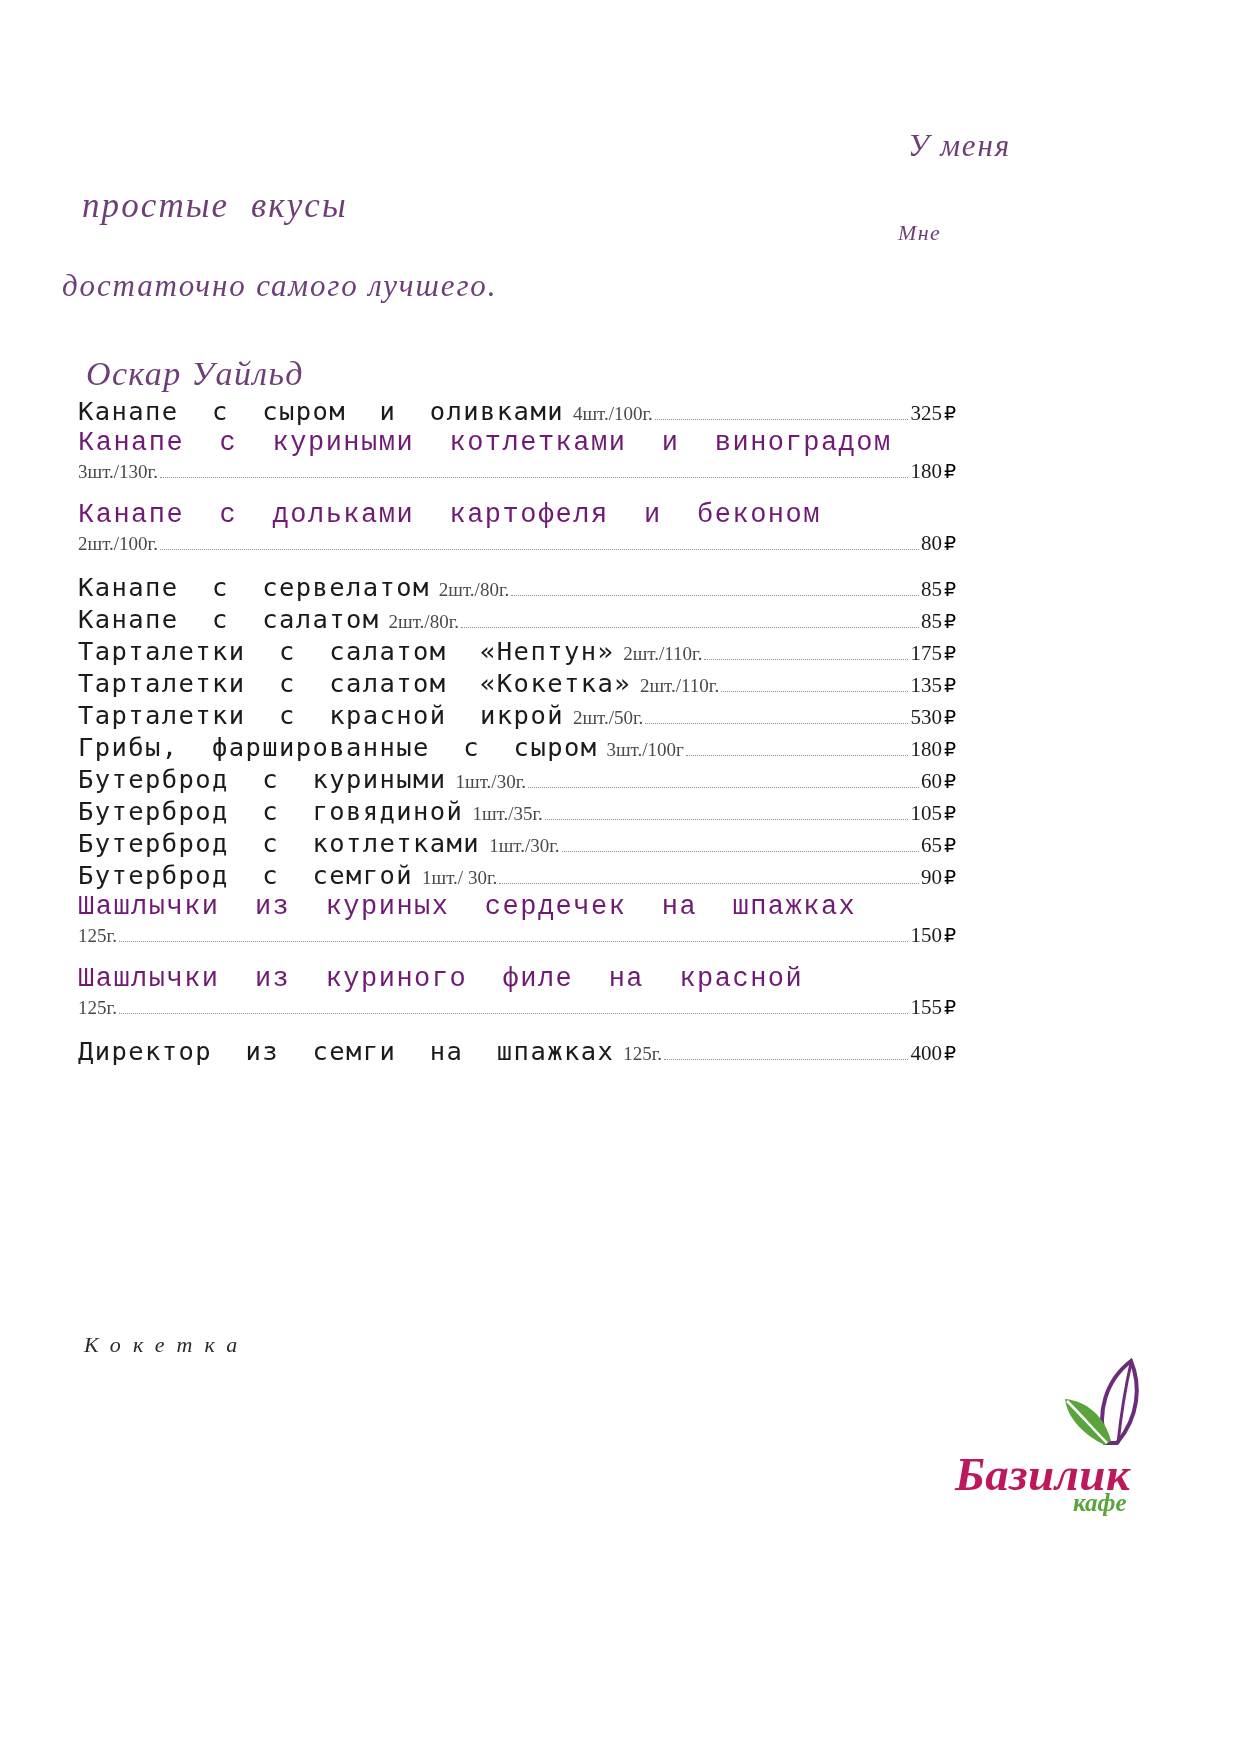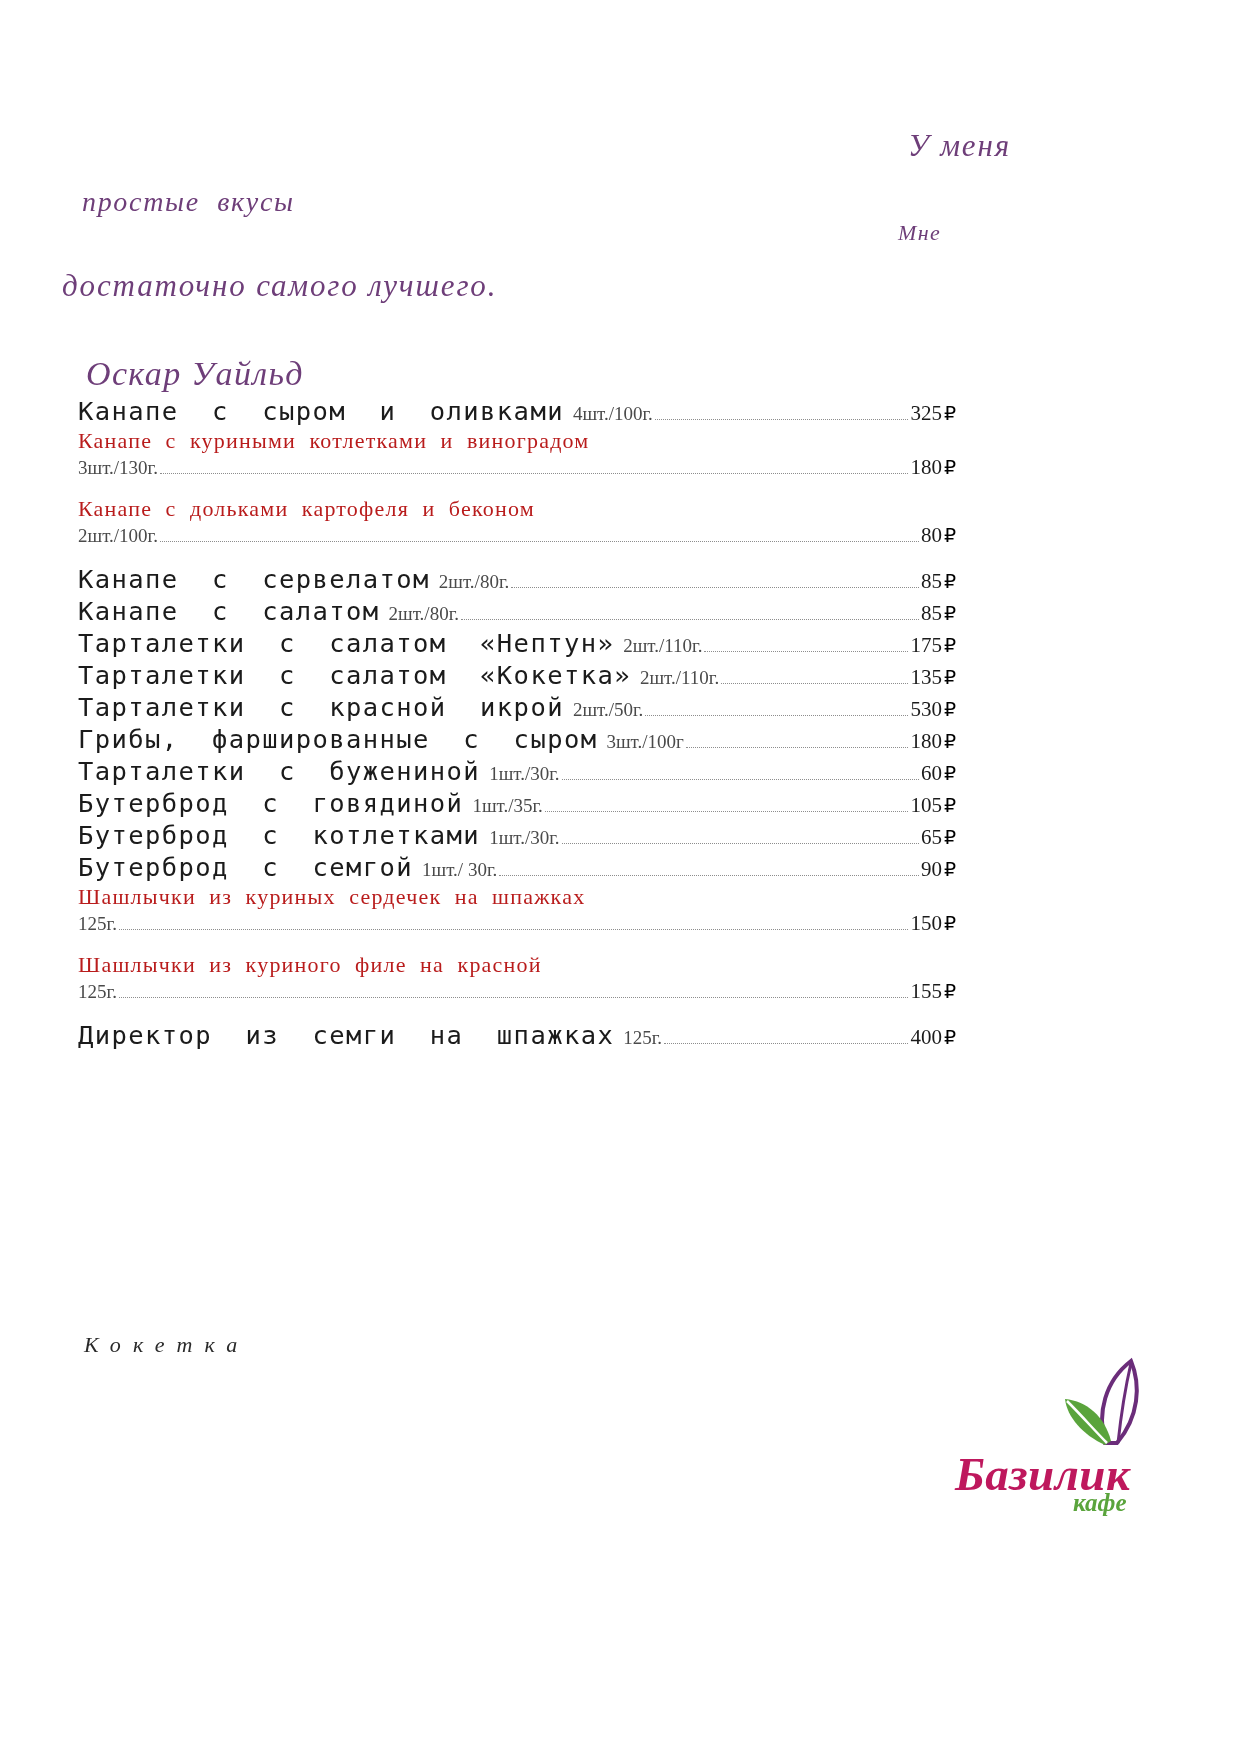--- a/index.html
+++ b/index.html
@@ -29,21 +29,21 @@
   }
   .epi-line {
     position: absolute;
     white-space: pre;
     letter-spacing: 0.06em;
     color: #6e3e79;
     font-style: italic;
     font-weight: 400;
   }
   .epi-1 { right: 230px; top: 0px;  font-size: 31px; }
-  .epi-2 { left: 82px;   top: 58px; font-size: 28px; }
+  .epi-2 { left: 82px;   top: 58px; font-size: 35px; }
   .epi-3 { right: 300px; top: 92px; font-size: 22px; }
   .epi-4 { left: 62px;   top: 140px; font-size: 31px; }
 
   .epi-author {
     position: absolute;
     left: 86px;
     top: 355px;
     font-size: 34px;
     font-style: italic;
     color: #6e3e79;
@@ -98,23 +98,23 @@
     padding-left: 1px;
   }
   .cur {
     font-family: "DejaVu Sans", "Liberation Sans", sans-serif;
     font-size: 19px;
     padding-left: 2px;
   }
 
   
   .item.two .dishline {
-    font-family: Liberation Serif, serif;
-    font-size: 22px;
-    color: #b91c1c;
+    font-family: Liberation Mono, monospace;
+    font-size: 27px;
+    color: #701a75;
     letter-spacing: 0.055em;
     white-space: pre;
   }
   .item.two .row .portion { padding-left: 0; }
 
   
   .item { margin-bottom: 2px; }
   .item.gap-lg { margin-bottom: 16px; }
   .item.two .dishline { margin-bottom: 1px; }
 
@@ -253,21 +253,21 @@
         <div class="row">
           <span class="dish">Грибы,  фаршированные  с  сыром</span>
           <span class="portion">3шт./100г</span>
           <span class="leader"></span>
           <span class="price">180</span>
           <span class="cur">₽</span>
         </div>
       </div>
       <div class="item">
         <div class="row">
-          <span class="dish">Тарталетки  с  бужениной</span>
+          <span class="dish">Бутерброд  с  куриными</span>
           <span class="portion">1шт./30г.</span>
           <span class="leader"></span>
           <span class="price">60</span>
           <span class="cur">₽</span>
         </div>
       </div>
       <div class="item">
         <div class="row">
           <span class="dish">Бутерброд  с  говядиной</span>
           <span class="portion">1шт./35г.</span>

